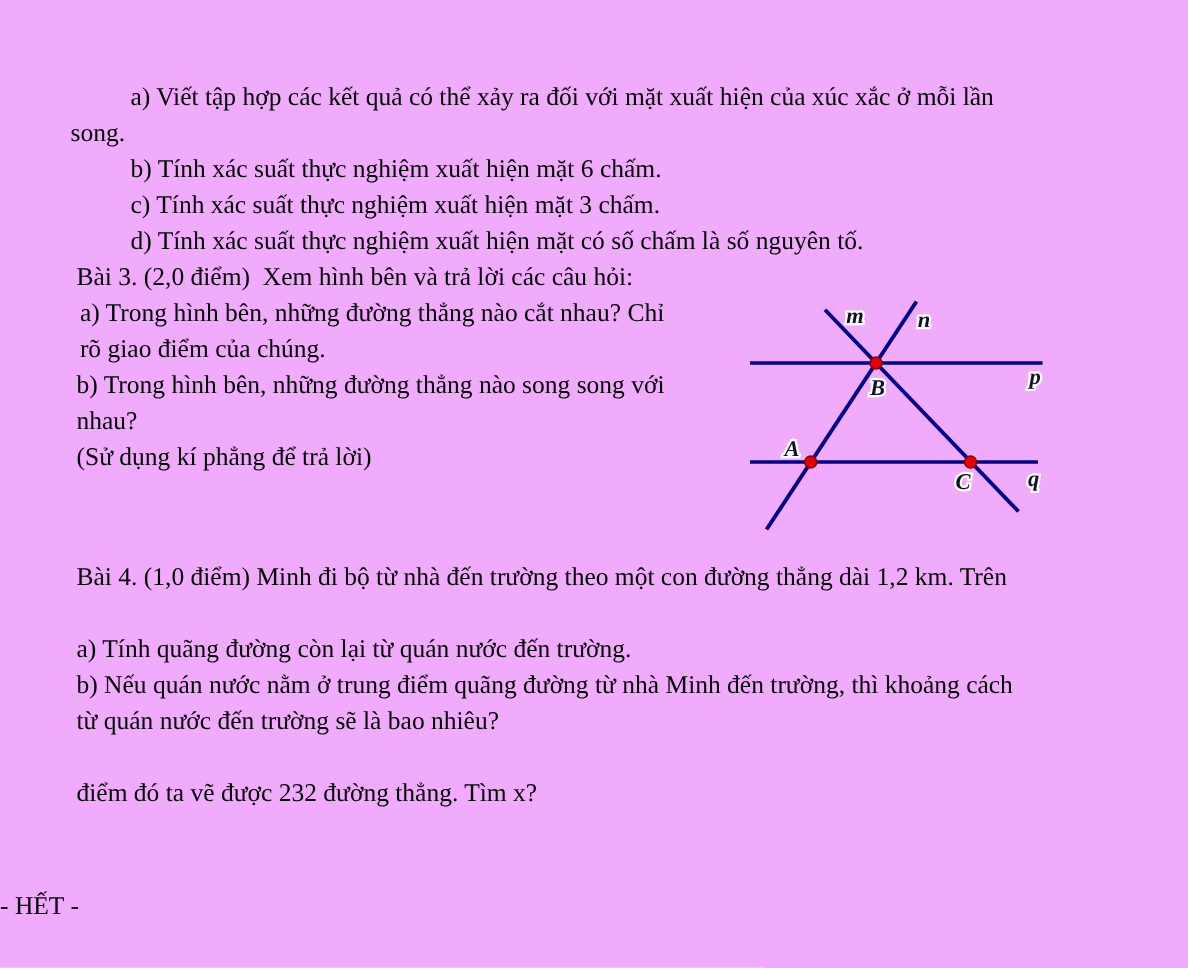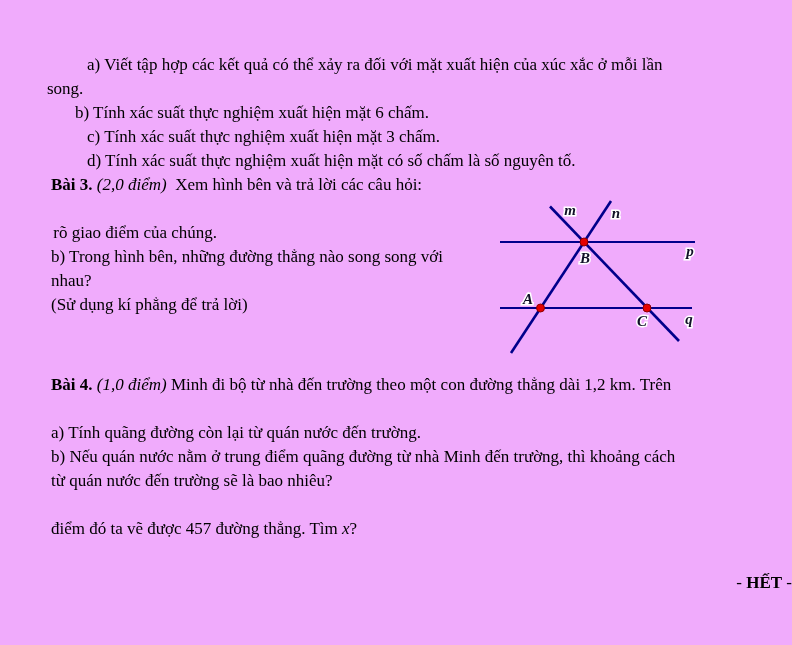--- a/index.html
+++ b/index.html
@@ -13,22 +13,22 @@
     overflow:hidden;
     margin:0 auto;
     padding-left:48px;
   }
   .ln{
     position:absolute;
     white-space:pre;
     line-height:24px;
     height:24px;
   }
-  .b{font-weight:bold;}
-  .i{font-style:italic;}
+  .b{font-weight:normal;}
+  .i{}
   .diagram{
     position:absolute;
     left:494px;top:192px;
     width:212px;height:172px;
   }
   .diagram text{
     font-family:"Liberation Serif","DejaVu Serif",serif;
     font-weight:bold;
     font-style:italic;
     font-size:15px;
@@ -37,25 +37,26 @@
     stroke-width:3px;
   }
 </style>
 </head>
 <body>
 
 <div class="page">
 
   <div class="ln" style="left:87px;top:53px"><span>a) Viết tập hợp các kết quả có thể xảy ra đối với mặt xuất hiện của xúc xắc ở mỗi lần</span></div>
   <div class="ln" style="left:47px;top:77px"><span>song.</span></div>
-  <div class="ln" style="left:75px;top:101px"><span>b) Tính xác suất thực nghiệm xuất hiện mặt 6 chấm.</span></div>
+  <div class="ln" style="left:87px;top:101px"><span>b) Tính xác suất thực nghiệm xuất hiện mặt 6 chấm.</span></div>
   <div class="ln" style="left:87px;top:125px"><span>c) Tính xác suất thực nghiệm xuất hiện mặt 3 chấm.</span></div>
   <div class="ln" style="left:87px;top:149px"><span>d) Tính xác suất thực nghiệm xuất hiện mặt có số chấm là số nguyên tố.</span></div>
 
   <div class="ln" style="left:51px;top:173px"><span class="b">Bài 3. </span><span class="i">(2,0 điểm)</span><span>  Xem hình bên và trả lời các câu hỏi:</span></div>
+  <div class="ln" style="left:49px;top:197px"><span> a) Trong hình bên, những đường thẳng nào cắt nhau? Chỉ</span></div>
   <div class="ln" style="left:49px;top:221px"><span> rõ giao điểm của chúng.</span></div>
   <div class="ln" style="left:51px;top:245px"><span>b) Trong hình bên, những đường thẳng nào song song với</span></div>
   <div class="ln" style="left:51px;top:269px"><span>nhau?</span></div>
   <div class="ln" style="left:51px;top:293px"><span>(Sử dụng kí phẳng để trả lời)</span></div>
 
   <svg class="diagram" viewBox="494 192 212 172">
 
     <line x1="500" y1="242" x2="695" y2="242" stroke="#00008B" stroke-width="2.2"></line>
     <line x1="500" y1="308" x2="692" y2="308" stroke="#00008B" stroke-width="2.2"></line>
 
@@ -73,17 +74,17 @@
     <text x="528" y="304" text-anchor="middle" fill="#101028">A</text>
     <text x="585" y="263" text-anchor="middle" fill="#101028">B</text>
     <text x="642" y="326" text-anchor="middle" fill="#101028">C</text>
   </svg>
 
   <div class="ln" style="left:51px;top:373px"><span class="b">Bài 4. </span><span class="i">(1,0 điểm)</span><span> Minh đi bộ từ nhà đến trường theo một con đường thẳng dài 1,2 km. Trên</span></div>
   <div class="ln" style="left:51px;top:445px"><span>b) Nếu quán nước nằm ở trung điểm quãng đường từ nhà Minh đến trường, thì khoảng cách</span></div>
   <div class="ln" style="left:51px;top:421px"><span>a) Tính quãng đường còn lại từ quán nước đến trường.</span></div>
   <div class="ln" style="left:51px;top:469px"><span>từ quán nước đến trường sẽ là bao nhiêu?</span></div>
 
-  <div class="ln" style="left:51px;top:517px"><span>điểm đó ta vẽ được 457 đường thẳng. Tìm </span><span class="i">x</span><span>?</span></div>
+  <div class="ln" style="left:51px;top:517px"><span>điểm đó ta vẽ được 232 đường thẳng. Tìm </span><span class="i">x</span><span>?</span></div>
 
-  <div class="ln" style="left:0;top:571px;width:792px;text-align:right"><span>- </span><span class="b">HẾT</span><span> -</span></div>
+  <div class="ln" style="left:0;top:592px;width:792px;text-align:left"><span>- </span><span class="b">HẾT</span><span> -</span></div>
 
 </div>
 
 </body></html>

